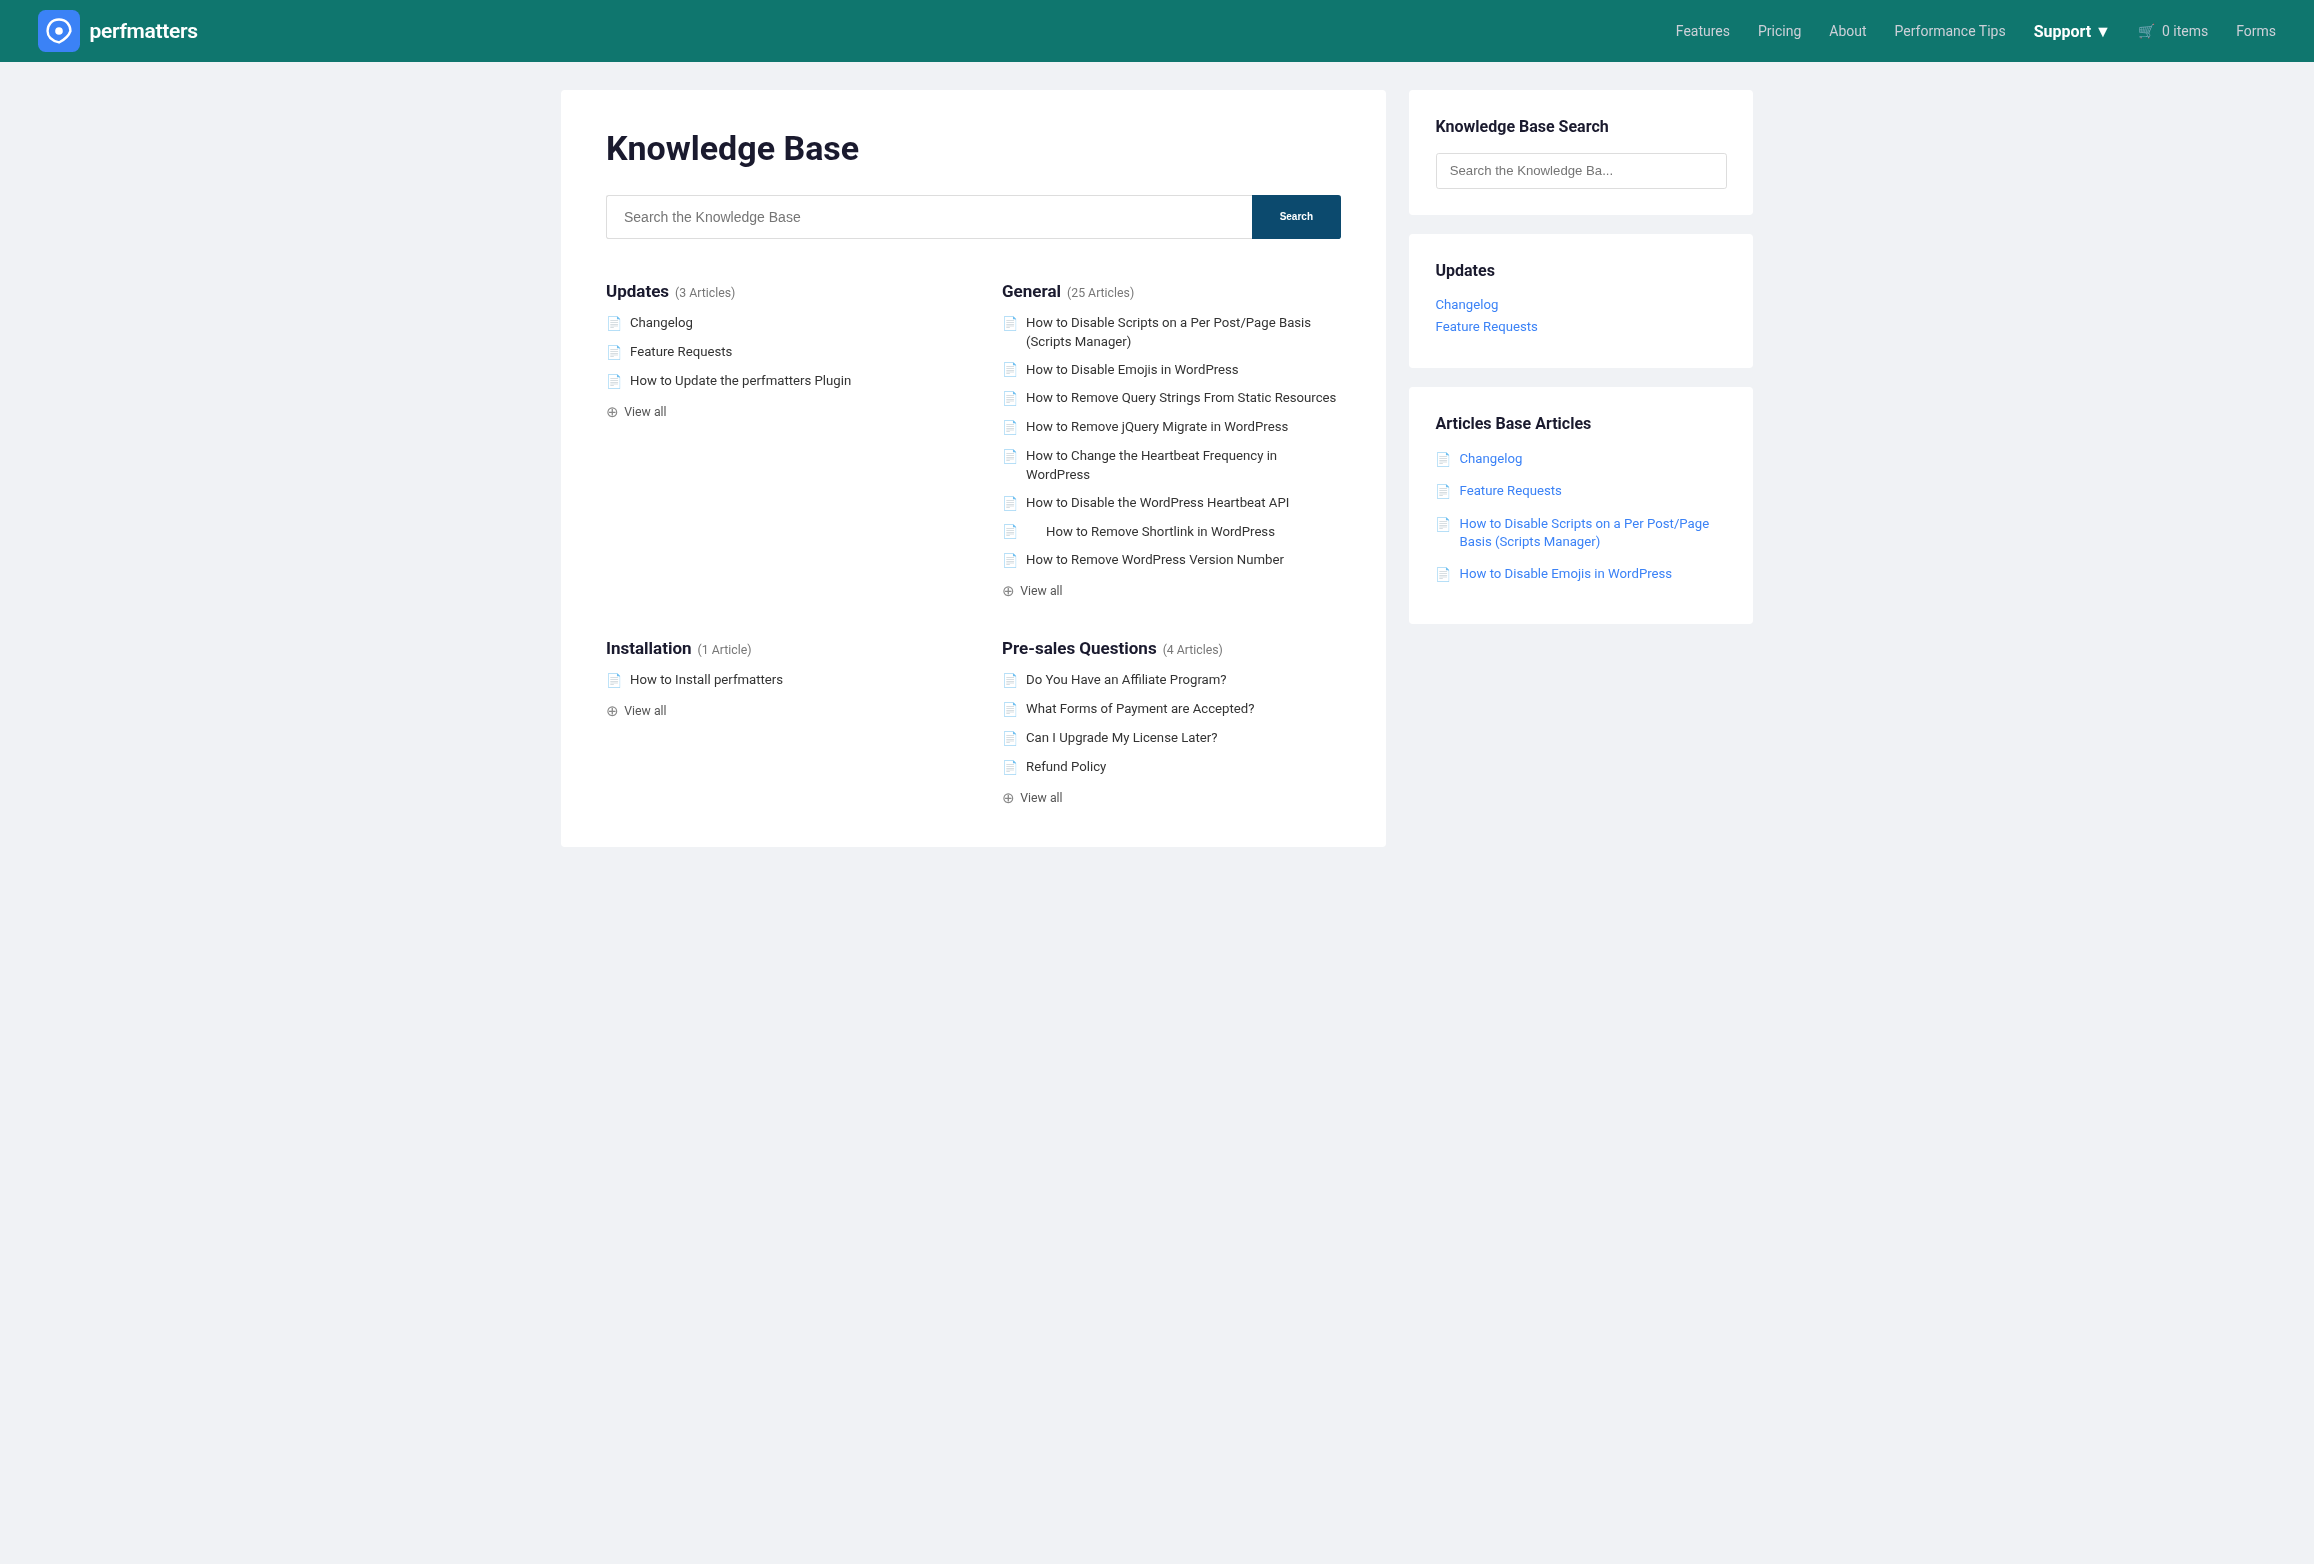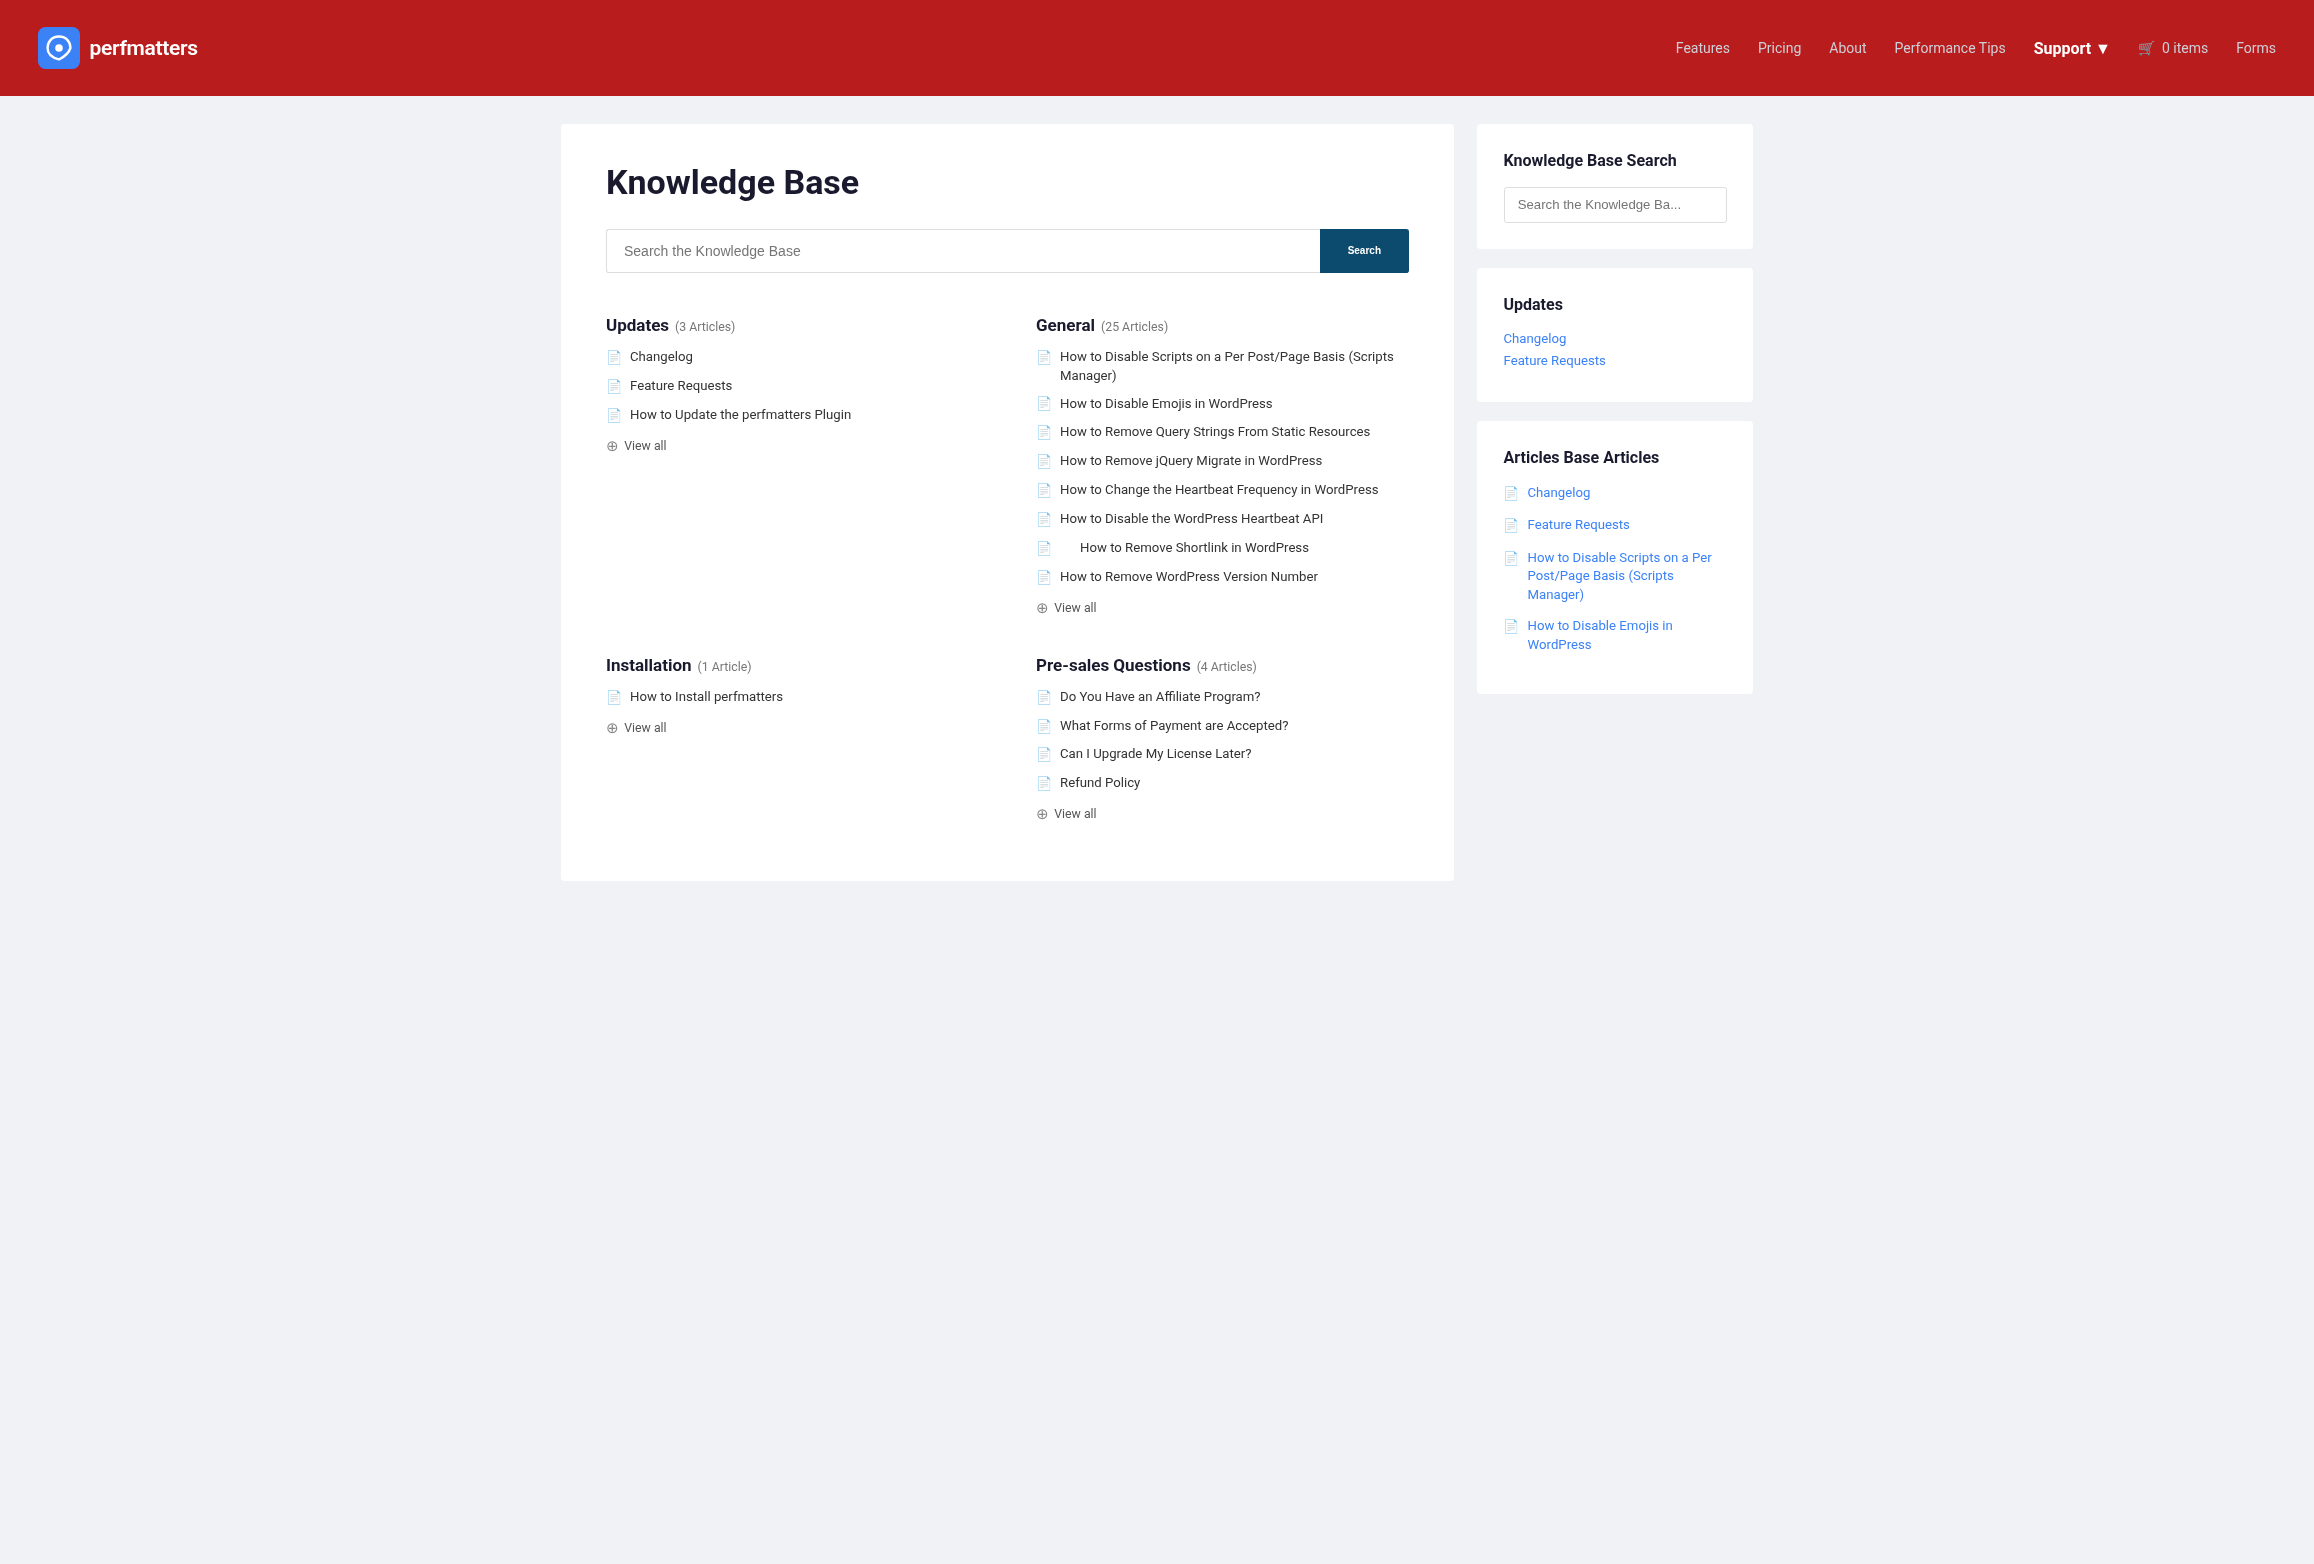--- a/index.html
+++ b/index.html
@@ -1,24 +1,24 @@
 <!DOCTYPE html>
 <html style="font-size:15px"><head>
   <meta charset="utf-8">
   <style>
     * { box-sizing: border-box; margin: 0; padding: 0; }
     body { font-family: -apple-system, BlinkMacSystemFont, 'Segoe UI', Roboto, sans-serif; background: #f0f2f5; color: #333; }
 
     
     .header {
-      background: #b91c1c;
+      background: #0f766e;
       padding: 16px 38px;
       display: flex;
       align-items: center;
-      height: 96px;
+      height: 62px;
     }
     .logo-area {
       display: flex;
       align-items: center;
       gap: 9.5px;
       margin-right: auto;
     }
     .logo-icon {
       width: 42px;
       height: 42px;
@@ -159,21 +159,21 @@
       color: #555;
       cursor: pointer;
     }
     .view-all-icon {
       font-size: 15px;
       color: #888;
     }
 
     
     .sidebar {
-      width: 276px;
+      width: 344px;
       display: flex;
       flex-direction: column;
       gap: 19px;
     }
     .sidebar-card {
       background: #fff;
       border-radius: 3.8px;
       padding: 26.5px;
     }
     .sidebar-title {

